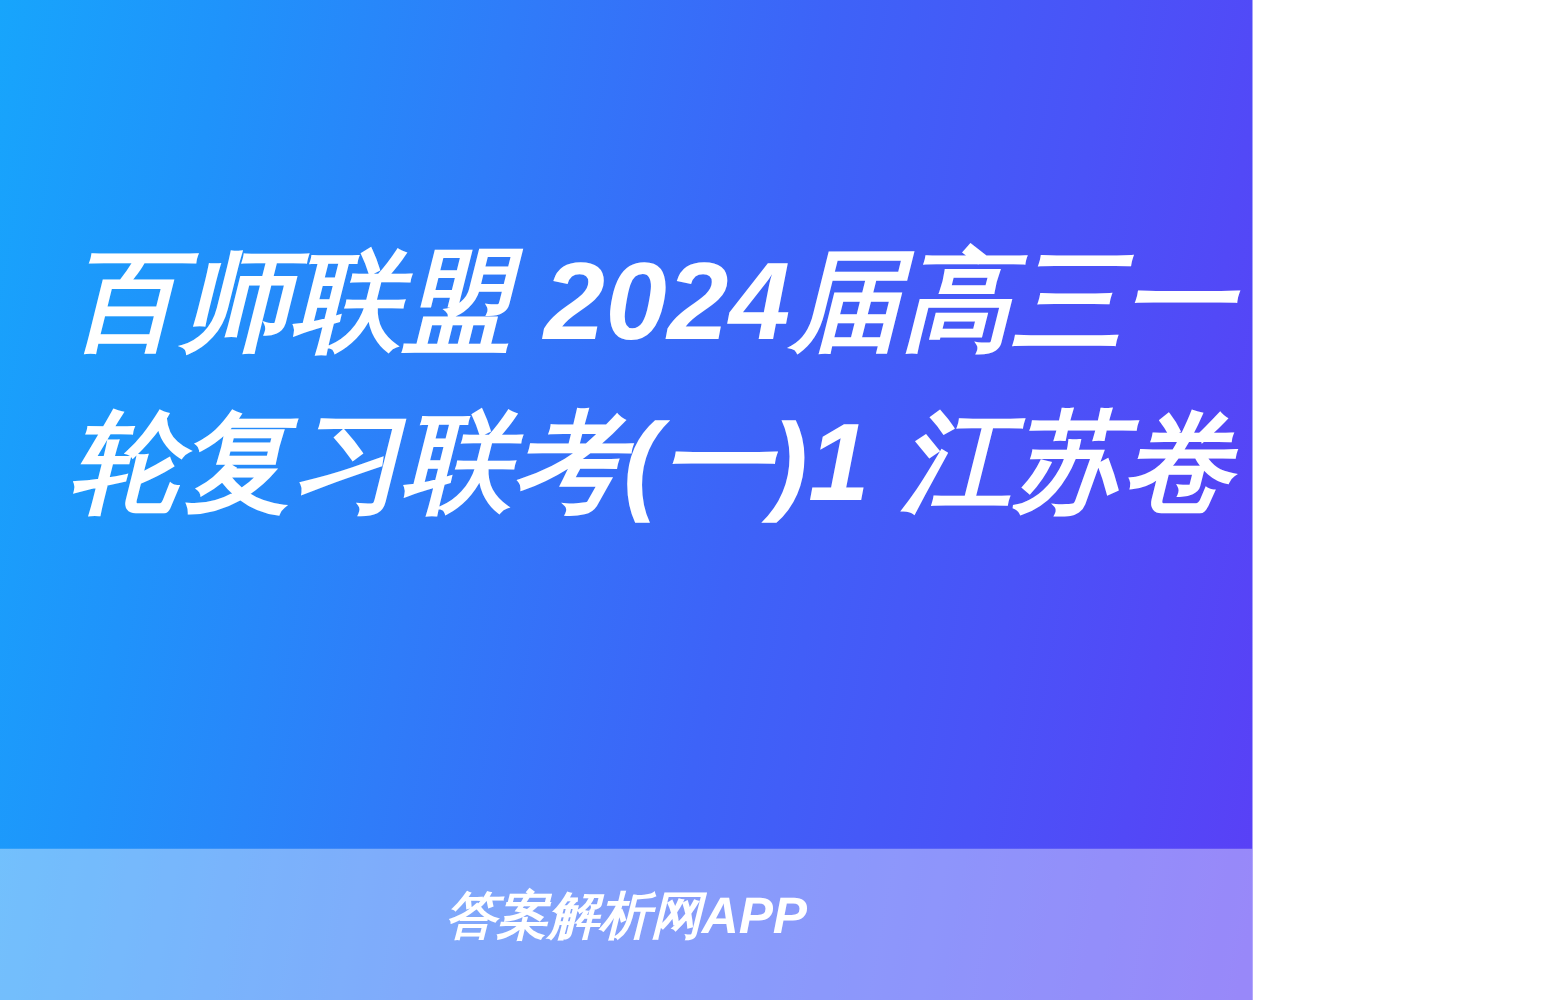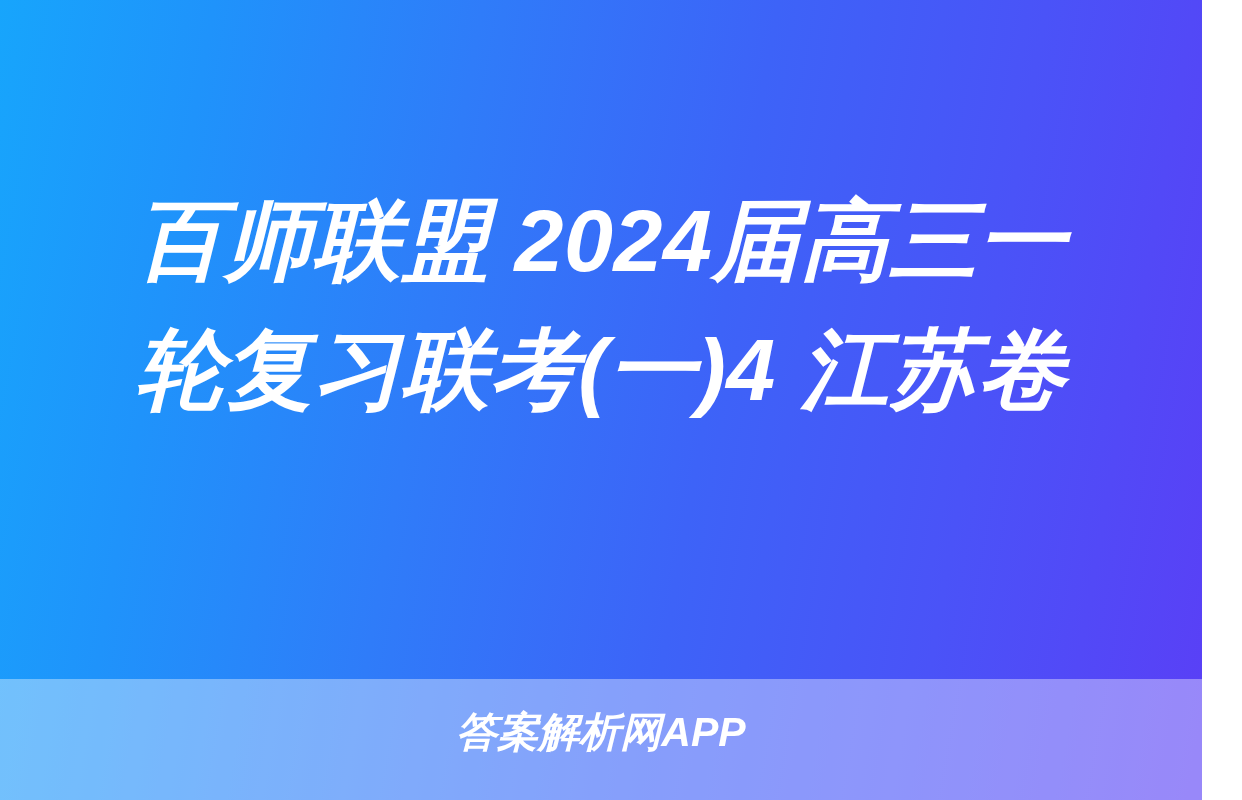--- a/index.html
+++ b/index.html
@@ -10,21 +10,21 @@
   body {
     width: 1242px;
     height: 800px;
     overflow: hidden;
     font-family: "Liberation Sans", "DejaVu Sans", sans-serif;
     background: #ffffff;
   }
 
   .card {
     position: relative;
-    width: 1202px;
+    width: 1002px;
     height: 800px;
     overflow: hidden;
     
     background: linear-gradient(100deg,
                 #17a5fc 0%,
                 #1f93fb 16%,
                 #2f7cf9 36%,
                 #3d63f8 58%,
                 #4a53f8 78%,
                 #5a3ff6 100%);
@@ -87,20 +87,20 @@
 </style>
 </head>
 <body>
 
 <div class="card">
 
   <div class="light-band"></div>
 
   <div class="title-block">
     <span class="title-line">百师联盟 2024届高三一</span>
-    <span class="title-line">轮复习联考(一)4 江苏卷</span>
+    <span class="title-line">轮复习联考(一)1 江苏卷</span>
   </div>
 
   <div class="watermark">
     <span class="watermark-text">答案解析网APP</span>
   </div>
 
 </div>
 
 </body></html>

